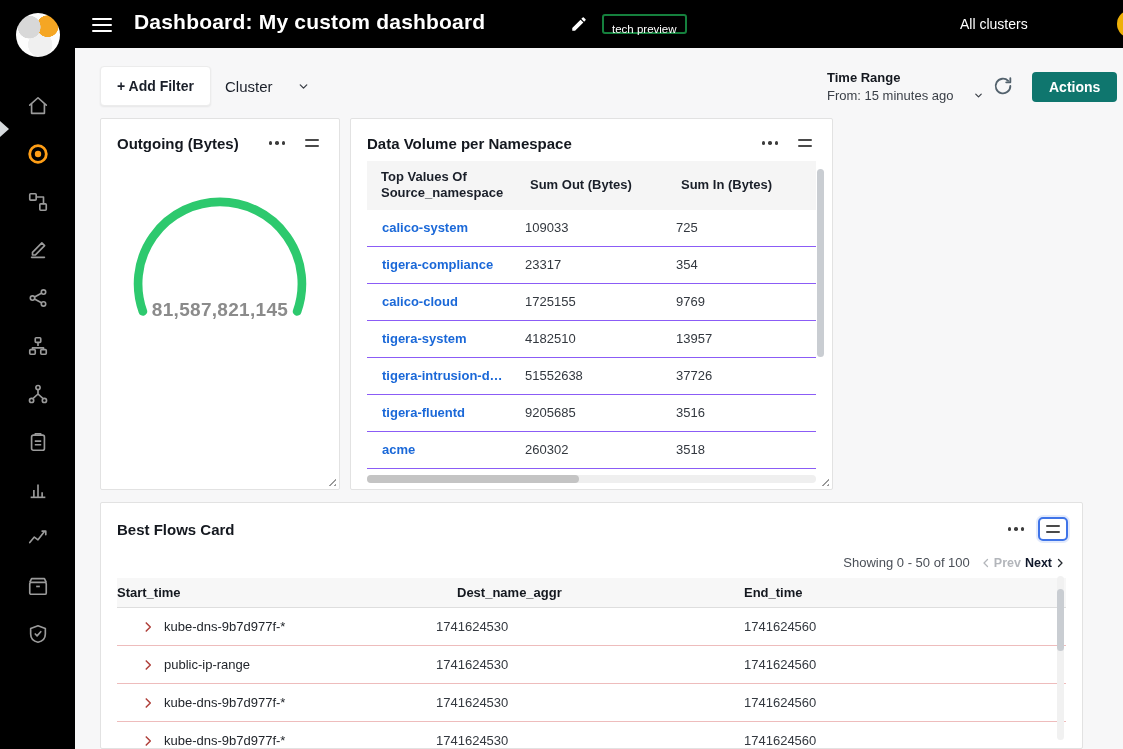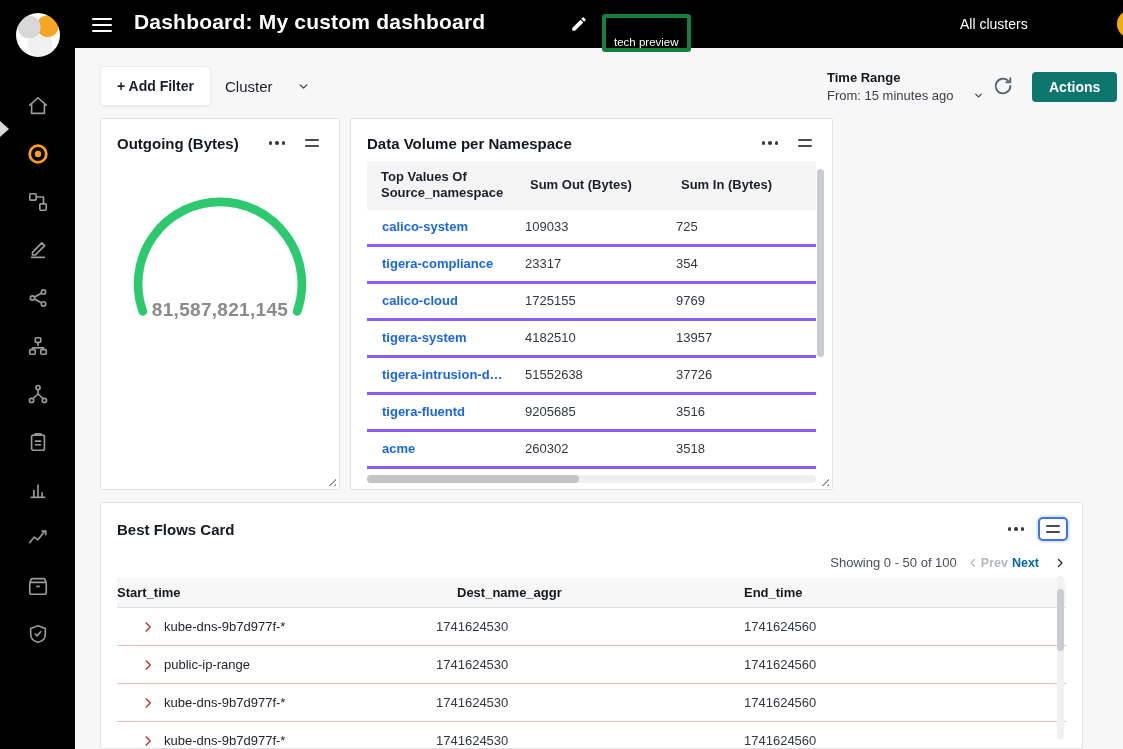--- a/index.html
+++ b/index.html
@@ -5,21 +5,21 @@
   * { margin:0; padding:0; box-sizing:border-box; }
   html,body { width:1123px; height:749px; overflow:hidden; }
   body { font-family:"Liberation Sans", sans-serif; background:#f7f7f8; position:relative; color:#14181f; }
 
   
   .topbar { position:absolute; left:0; top:0; width:1123px; height:48px; background:#000; z-index:5; }
   .hamburger { position:absolute; left:92px; top:14px; width:24px; height:20px; background:none; border:none; cursor:pointer; }
   .hamburger i { display:block; width:20px; height:2.5px; background:#fff; border-radius:2px; margin:3.5px 0; }
   .tb-title { position:absolute; left:134px; top:10px; font-size:21px; font-weight:700; color:#fff; letter-spacing:.2px; }
   .tb-edit { position:absolute; left:570px; top:15px; width:18px; height:18px; cursor:pointer; }
-  .tb-badge { position:absolute; left:602px; top:14px; height:20px; line-height:18px; padding:15px 8px; border:4px solid #15803d; border-radius:3px; font-size:11.5px; color:#fff; }
+  .tb-badge { position:absolute; left:602px; top:14px; height:20px; line-height:18px; padding:4px 8px; border:2px solid #15803d; border-radius:3px; font-size:11.5px; color:#fff; }
   .tb-clusters { position:absolute; left:960px; top:16px; font-size:14px; color:#fff; cursor:pointer; }
   .tb-avatar { position:absolute; left:1073px; top:10px; width:28px; height:28px; border-radius:50%; background:#eeb008; color:#fff; font-size:11px; font-weight:700; display:flex; align-items:center; justify-content:center; cursor:pointer;margin-left:44px; }
 
   
   .sidebar { position:absolute; left:0; top:0; width:75px; height:749px; background:#000; z-index:6; }
   .logo { position:absolute; left:16px; top:13px; width:44px; height:44px; border-radius:50%;
           background: radial-gradient(circle at 30% 32%, #d8d8d8 0 26%, rgba(0,0,0,0) 27%),
                       radial-gradient(circle at 72% 30%, #f5a623 0 24%, rgba(0,0,0,0) 25%),
                       radial-gradient(circle at 55% 72%, #f0f0f0 0 30%, rgba(0,0,0,0) 31%), #fdfdfd; }
   .nav-item { position:absolute; left:0; width:75px; height:32px; display:flex; align-items:center; justify-content:center; background:none; border:none; cursor:pointer; }
@@ -52,36 +52,36 @@
 
   
   .gauge-wrap { text-align:center; }
   .gauge-wrap svg { margin-top:30px; }
   .gauge-value { font-size:19px; font-weight:700; color:#8b8b8b; margin-top:-28px; letter-spacing:.3px; }
 
   
   .ns-table { margin:0 16px; }
   .ns-hrow { display:grid; grid-template-columns:149px 151px 1fr; background:#f5f5f5; }
   .ns-hcell { font-size:13px; font-weight:700; color:#1a1f29; padding:8px 6px 8px 14px; line-height:1.25; display:flex; align-items:center; }
-  .ns-row { display:grid; grid-template-columns:149px 151px 1fr; border-bottom:3px solid #8b5cf6; align-items:center; height:37px; }
+  .ns-row { display:grid; grid-template-columns:149px 151px 1fr; border-bottom:1px solid #8b5cf6; align-items:center; height:37px; }
   .ns-name { font-size:13px; font-weight:600; color:#1a68d8; padding-left:15px; text-decoration:none; white-space:nowrap; overflow:hidden; text-overflow:ellipsis; cursor:pointer; }
   .ns-val { font-size:13px; color:#33383f; padding-left:9px; }
   .vthumb { position:absolute; width:7px; background:#c9cdd2; border-radius:4px; }
   .hs-track { position:absolute; left:16px; right:16px; bottom:6px; height:8px; background:#efefef; border-radius:4px; }
   .hs-thumb { position:absolute; left:0; top:0; width:212px; height:8px; background:#c4c4c4; border-radius:4px; cursor:pointer; }
   .resize { position:absolute; right:3px; bottom:3px; width:10px; height:10px; cursor:nwse-resize;
             background:repeating-linear-gradient(135deg, rgba(0,0,0,0) 0 2px, #9a9a9a 2px 3.5px);
             clip-path:polygon(100% 0, 100% 100%, 0 100%); }
 
   
   .flows-meta { display:flex; align-items:center; justify-content:flex-end; gap:10px; padding:6px 16px 6px; }
   .showing { font-size:13px; color:#4a4f57; }
   .pg { display:flex; align-items:center; gap:4px; }
   .pg-prev { display:flex; align-items:center; gap:2px; font-size:12.5px; font-weight:600; color:#b3b6bb; background:none; border:none; cursor:default; font-family:inherit; }
-  .pg-next { display:flex; align-items:center; gap:15px; font-size:12.5px; font-weight:700; color:#0369a1; background:none; border:none; cursor:pointer; font-family:inherit; }
+  .pg-next { display:flex; align-items:center; gap:2px; font-size:12.5px; font-weight:700; color:#0f172a; background:none; border:none; cursor:pointer; font-family:inherit; }
   .fl-table { margin:2px 16px 0; }
   .fl-hrow { display:grid; grid-template-columns:319px 308px 1fr; background:#f7f7f7; border-bottom:1px solid #dedede; }
   .fl-hcell { font-size:13px; font-weight:700; color:#14181f; padding:7px 0 7px 0; }
   .fl-hcell.c1 { padding-left:21px; }
   .fl-row { display:grid; grid-template-columns:319px 308px 1fr; align-items:center; height:38px; border-bottom:1px solid #eebcbc; }
   .fl-dest { display:flex; align-items:center; gap:9px; padding-left:24px; font-size:13px; color:#22262c; font-weight:500; }
   .fl-chevron { width:14px; height:14px; background:none; border:none; cursor:pointer; padding:0; display:flex; align-items:center; }
   .fl-time { font-size:13px; color:#33383f; }
   .fl-track { position:absolute; right:18px; top:73px; bottom:8px; width:7px; background:#f1f1f1; border-radius:4px; }
 </style>

